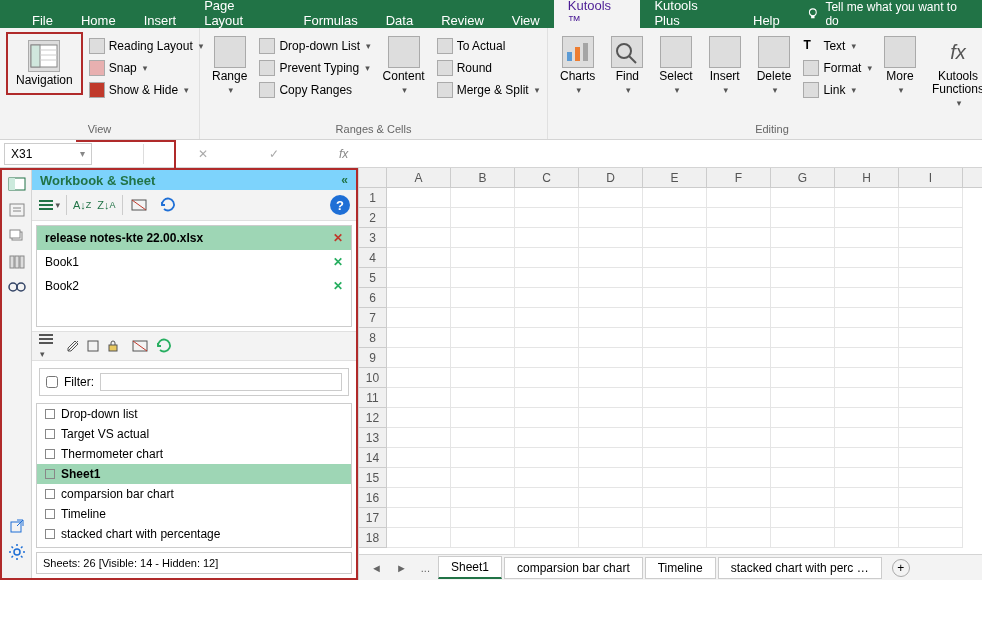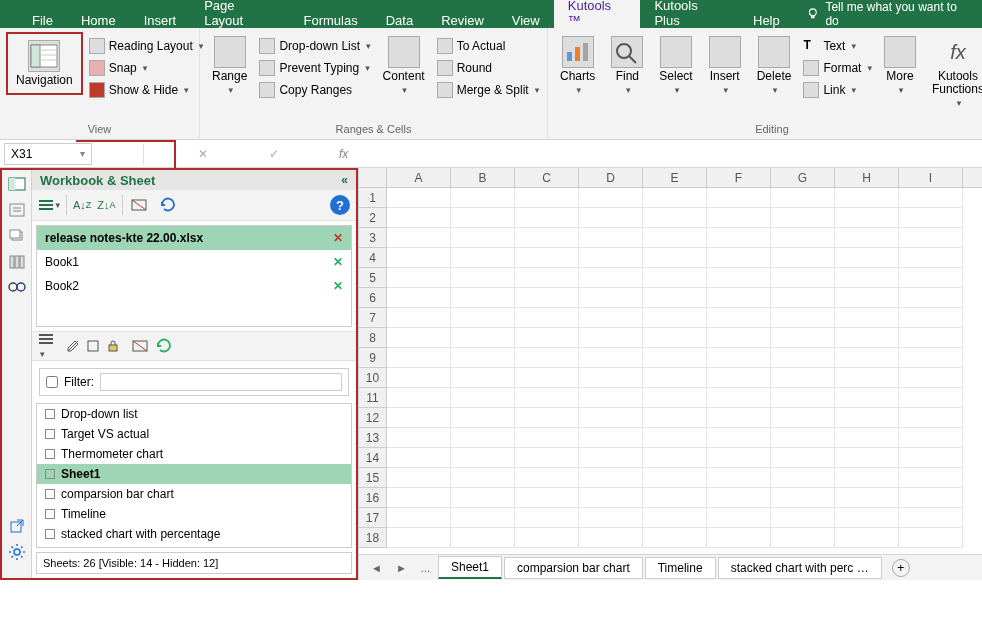--- a/index.html
+++ b/index.html
@@ -32,21 +32,21 @@
 .fb-btn { width: 24px; text-align: center; color: #aaa; cursor: pointer; }
 .fx { font-style: italic; color: #888; padding: 0 6px; }
 .formula-input { flex: 1; height: 22px; border: none; outline: none; }
 
 
 .main { display: flex; height: 412px; }
 .nav-pane { width: 358px; border: 2px solid #b02a2a; position: relative; display: flex; }
 .nav-sidebar { width: 30px; background: #f3f3f3; border-right: 1px solid #d4d4d4; display: flex; flex-direction: column; align-items: center; padding-top: 6px; gap: 10px; }
 .nav-sidebar .sicn { width: 18px; height: 16px; cursor: pointer; display:flex; align-items:center; justify-content:center; }
 .nav-content { flex: 1; display: flex; flex-direction: column; background: #fff; }
-.nav-header { background: #e5e5e5; height: 22px; display: flex; align-items: center; padding: 0 8px; color: #217346; font-weight: bold; font-size: 13px; }
+.nav-header { background: #7dd3fc; height: 22px; display: flex; align-items: center; padding: 0 8px; color: #217346; font-weight: bold; font-size: 13px; }
 .nav-header .collapse { margin-left: auto; color: #217346; font-size: 12px; cursor: pointer; }
 .nav-toolbar { background: #f3f3f3; height: 34px; display: flex; align-items: center; padding: 0 6px; gap: 6px; border-bottom: 1px solid #e0e0e0; }
 .nav-toolbar .tbtn { width: 22px; height: 22px; display: flex; align-items: center; justify-content: center; cursor: pointer; }
 .nav-toolbar .sep { width: 1px; height: 20px; background: #ccc; }
 .nav-toolbar .help { margin-left: auto; width: 20px; height: 20px; border-radius: 50%; background: #1e6fd6; color: #fff; display: flex; align-items: center; justify-content: center; font-weight: bold; font-size: 13px; }
 
 .wb-list { border: 1px solid #ccc; margin: 4px; }
 .wb-item { display: flex; align-items: center; padding: 5px 8px; font-size: 12px; cursor: pointer; }
 .wb-item.active { background: #9ed6b5; font-weight: bold; }
 .wb-item .close { margin-left: auto; font-weight: bold; }

